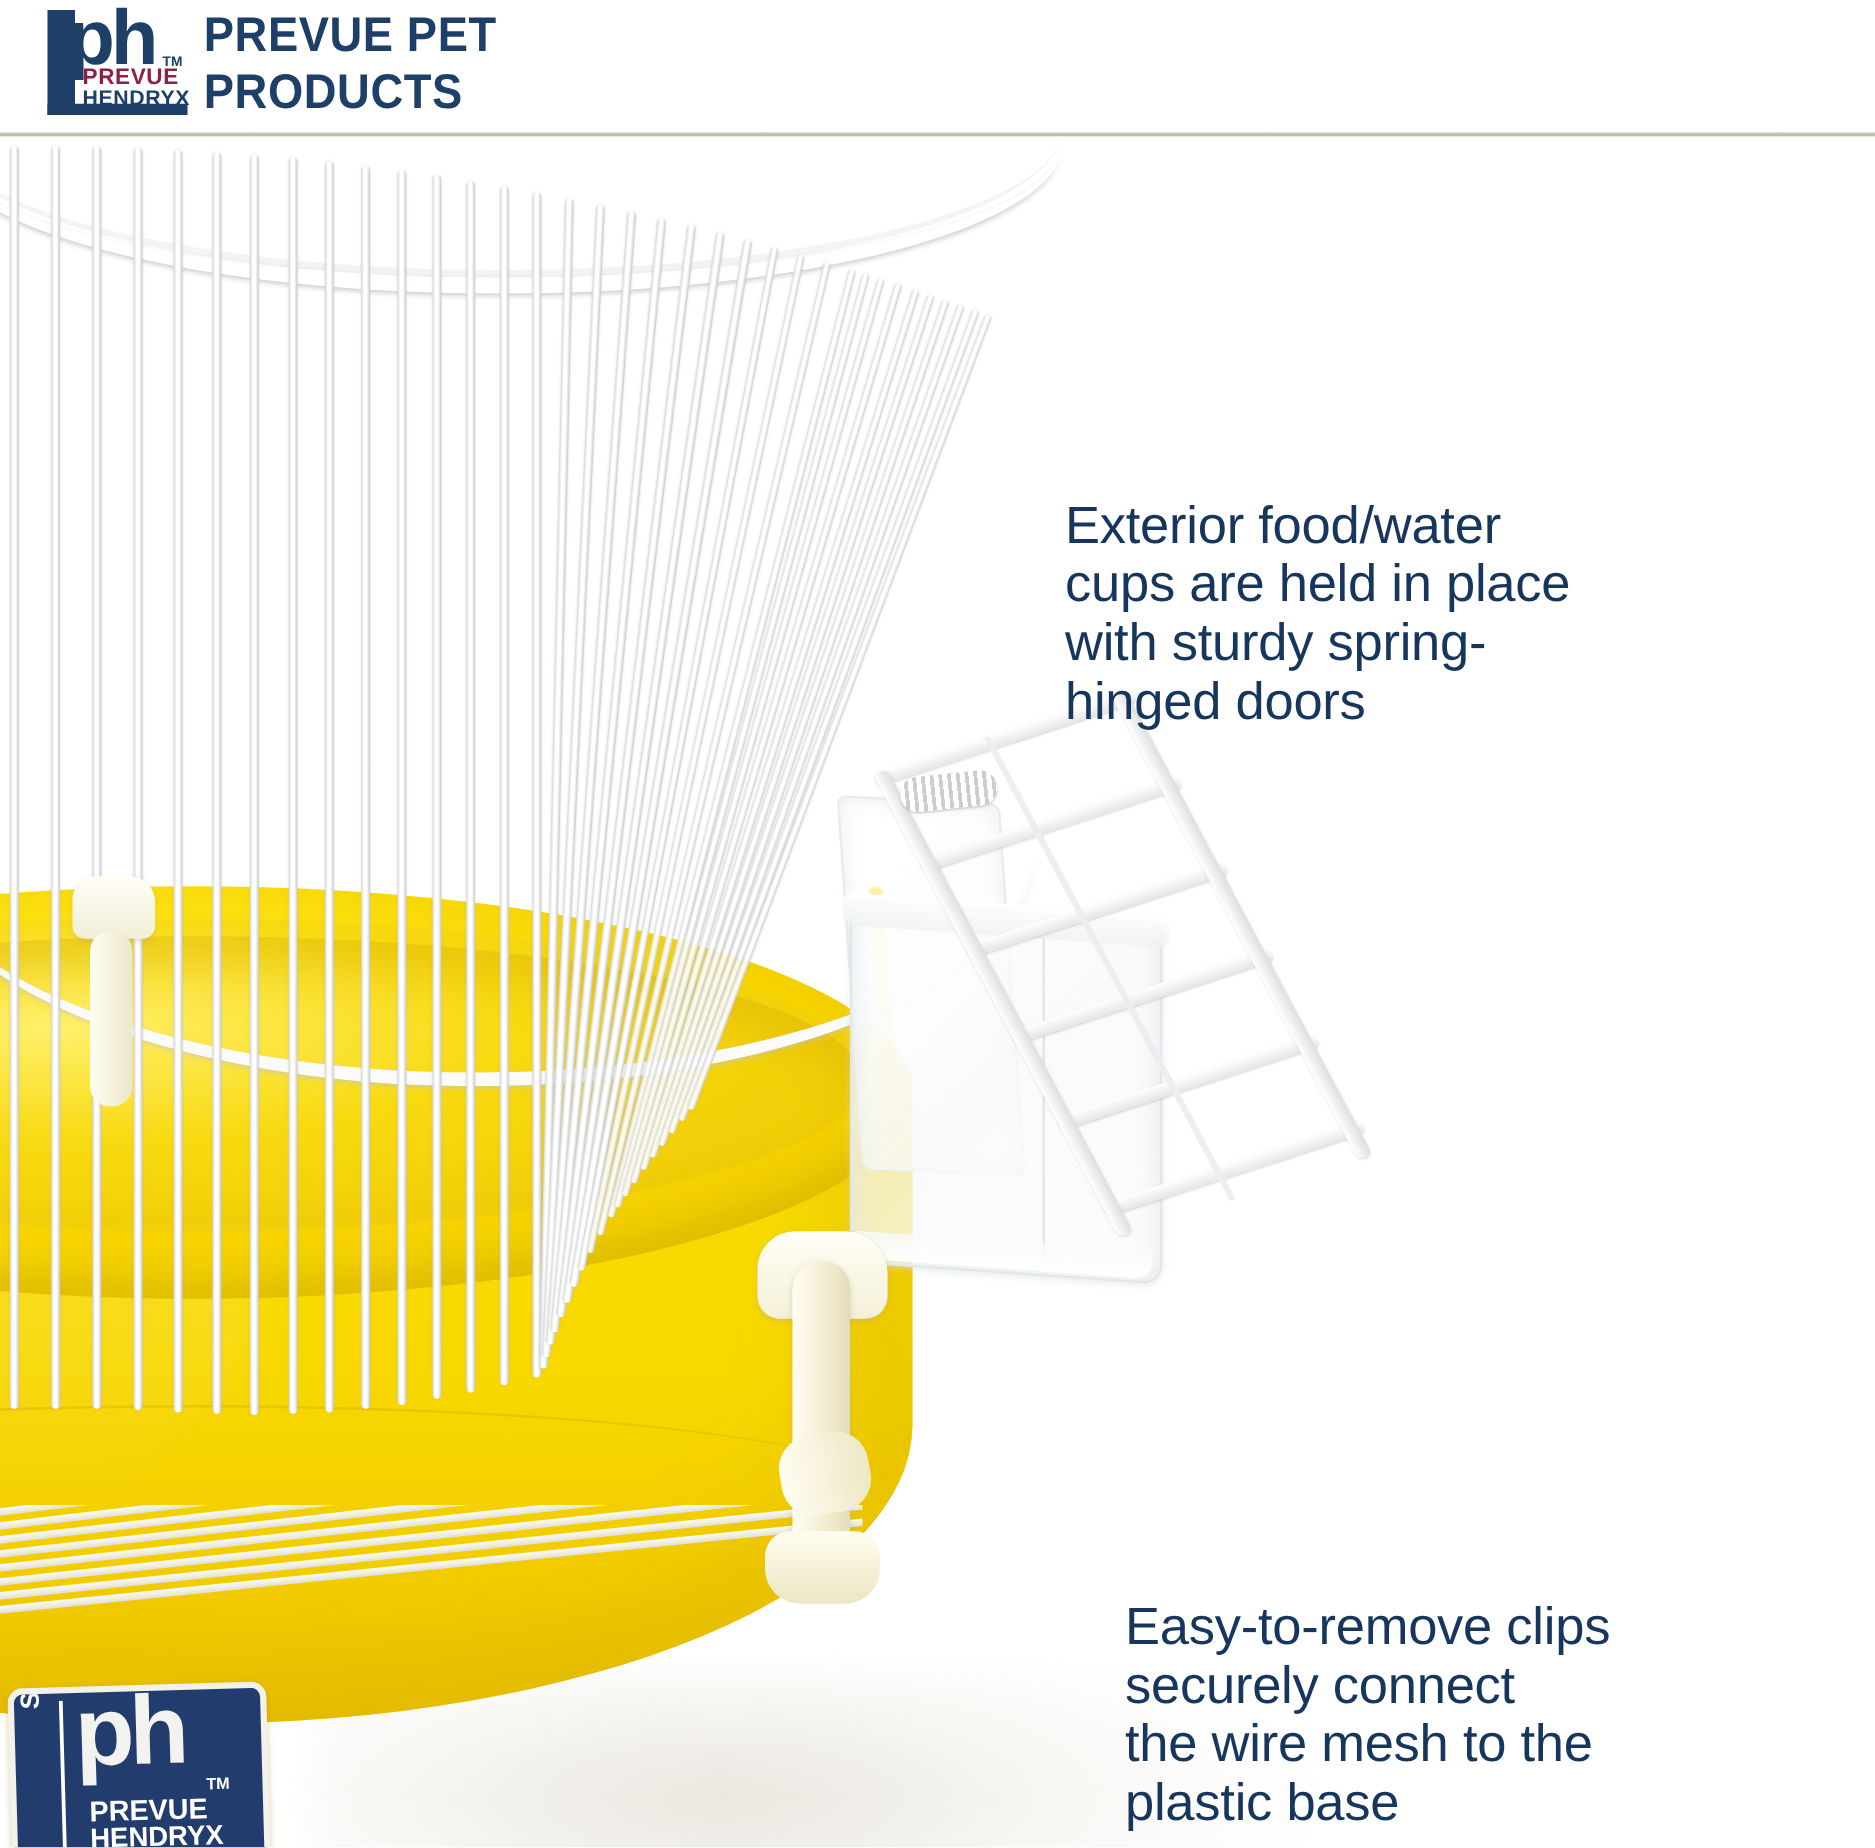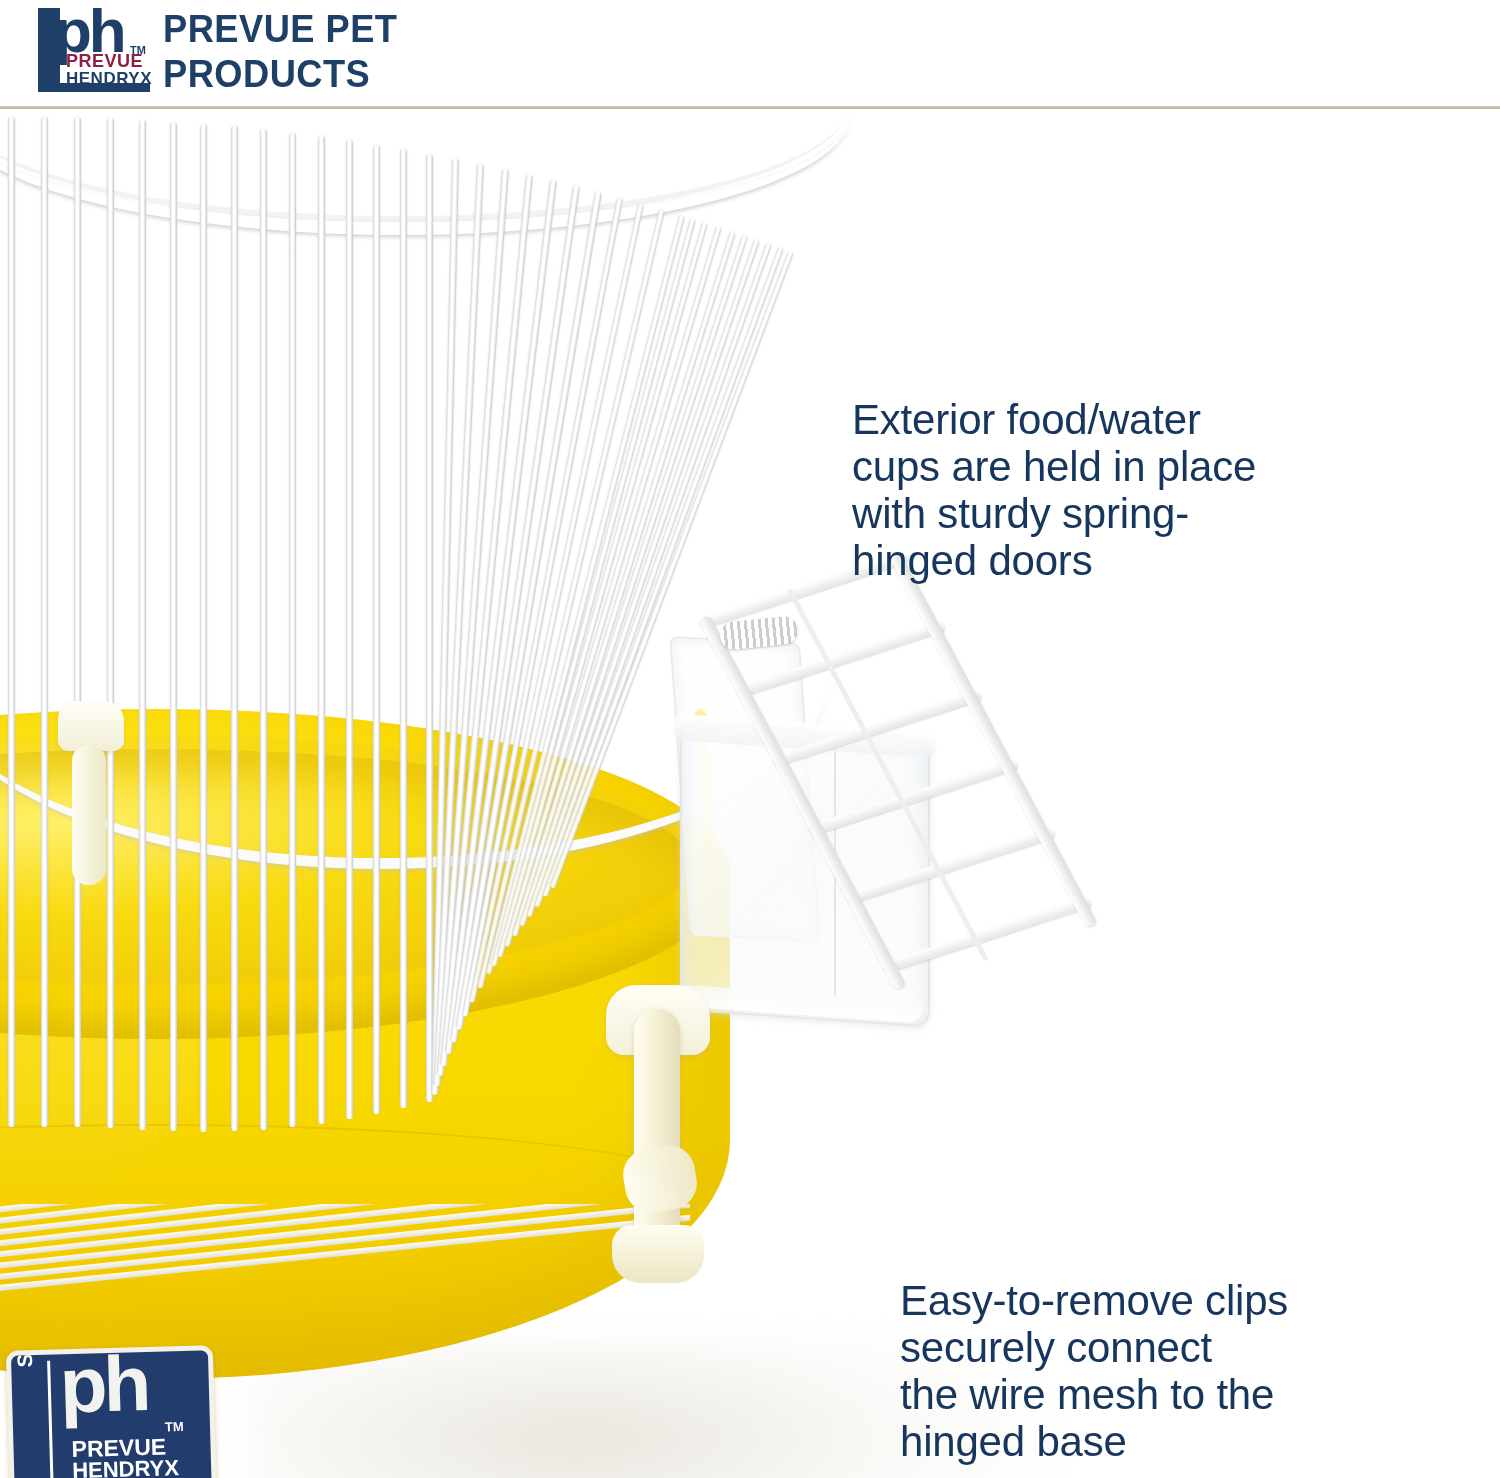--- a/index.html
+++ b/index.html
@@ -456,15 +456,15 @@
 
   </div>
 
   <div id="caption-top" class="caption">Exterior food/water
 cups are held in place
 with sturdy spring-
 hinged doors</div>
   <div id="caption-bottom" class="caption">Easy-to-remove clips
 securely connect
 the wire mesh to the
-hinged base</div>
+plastic base</div>
 
 </div>
 
 </body></html>

